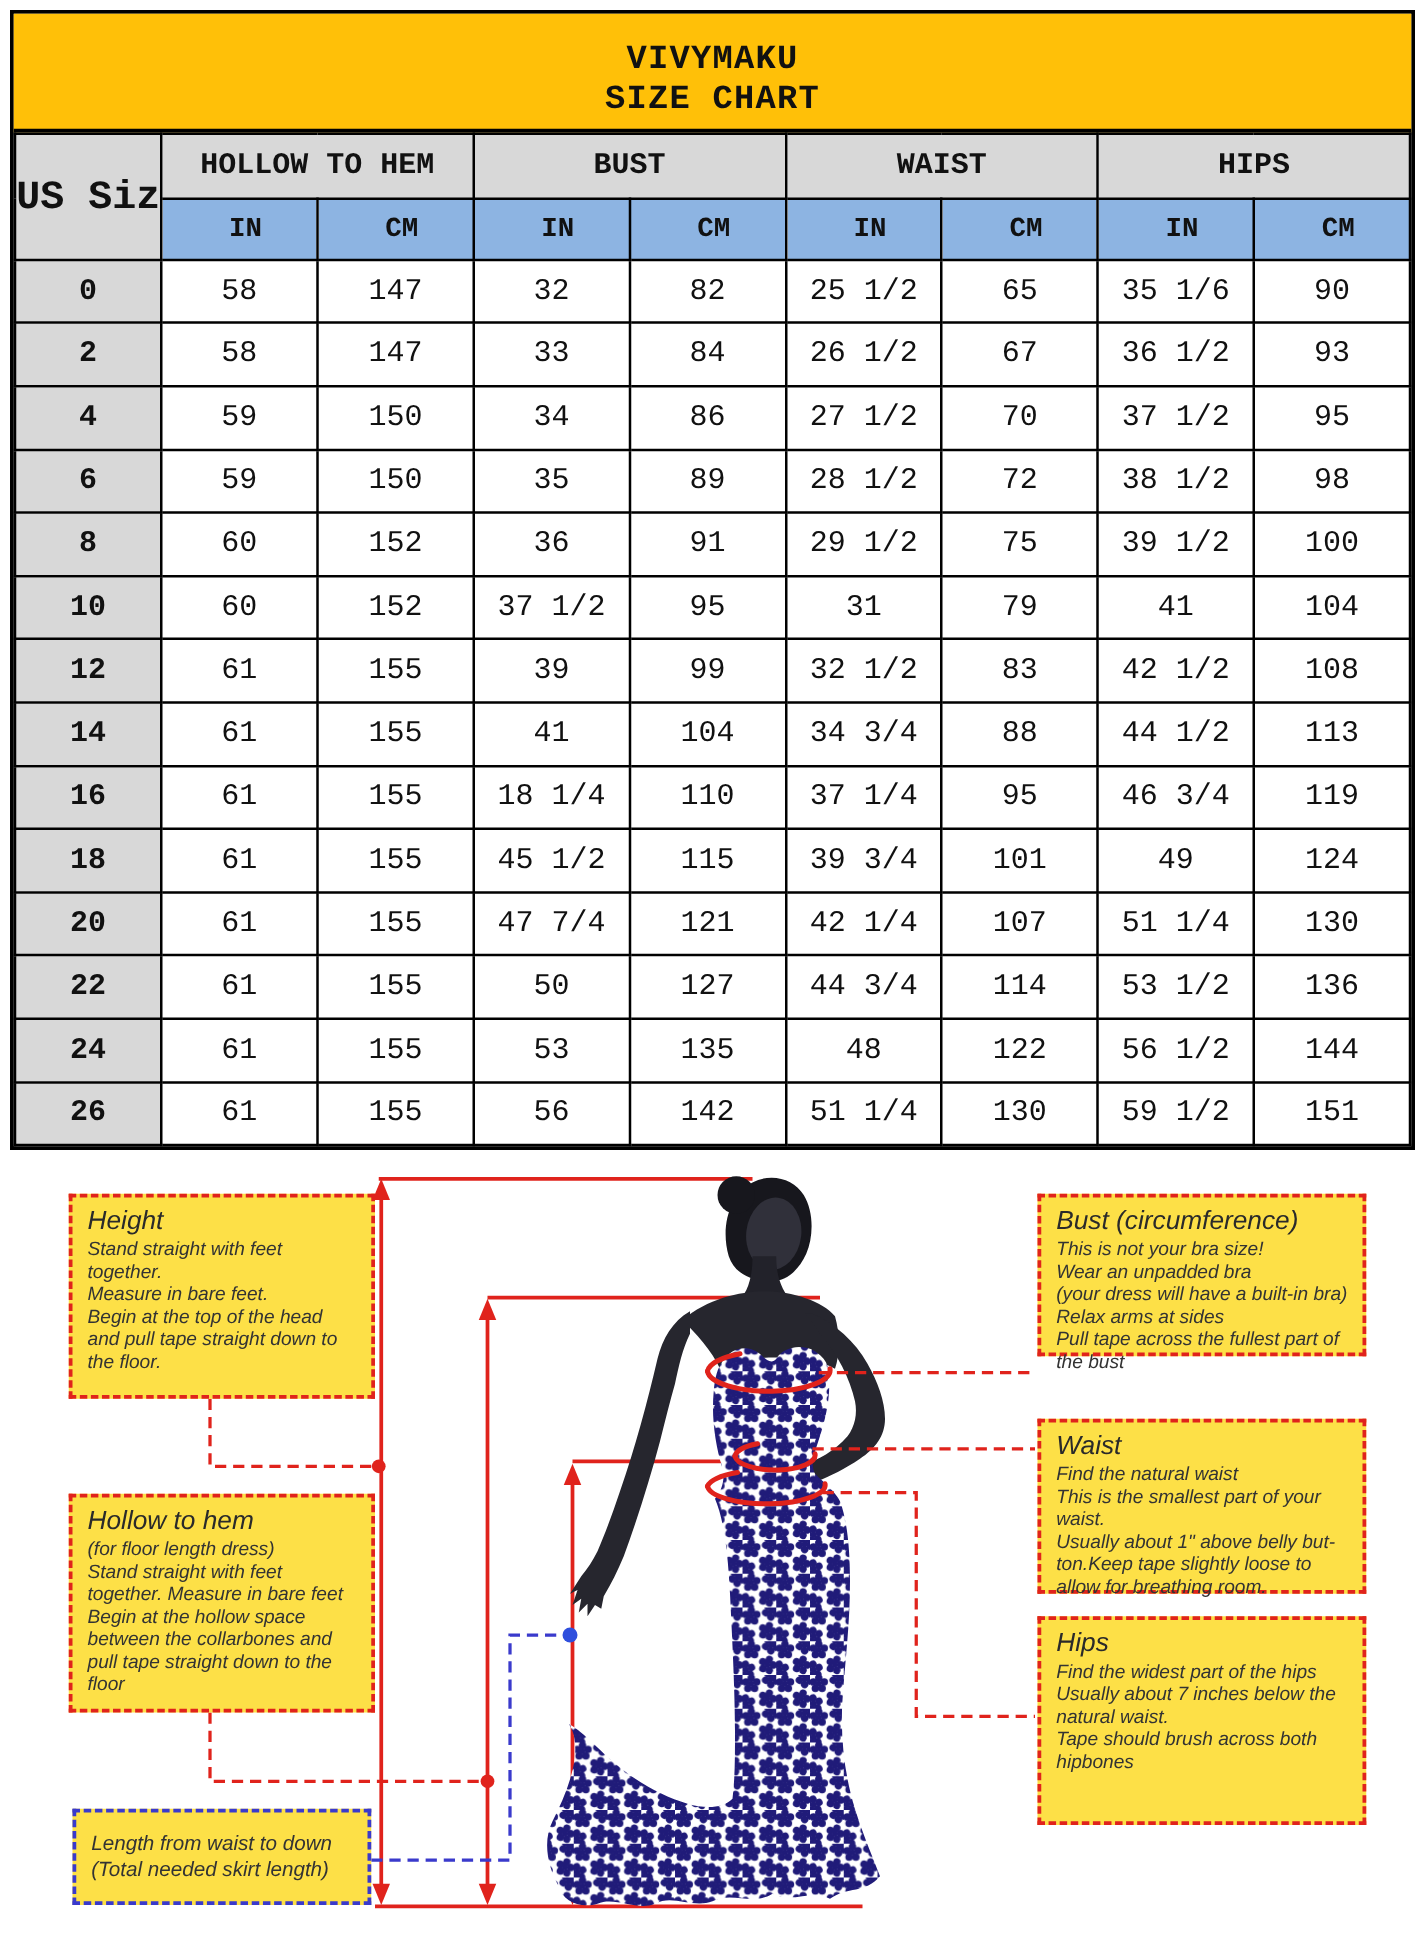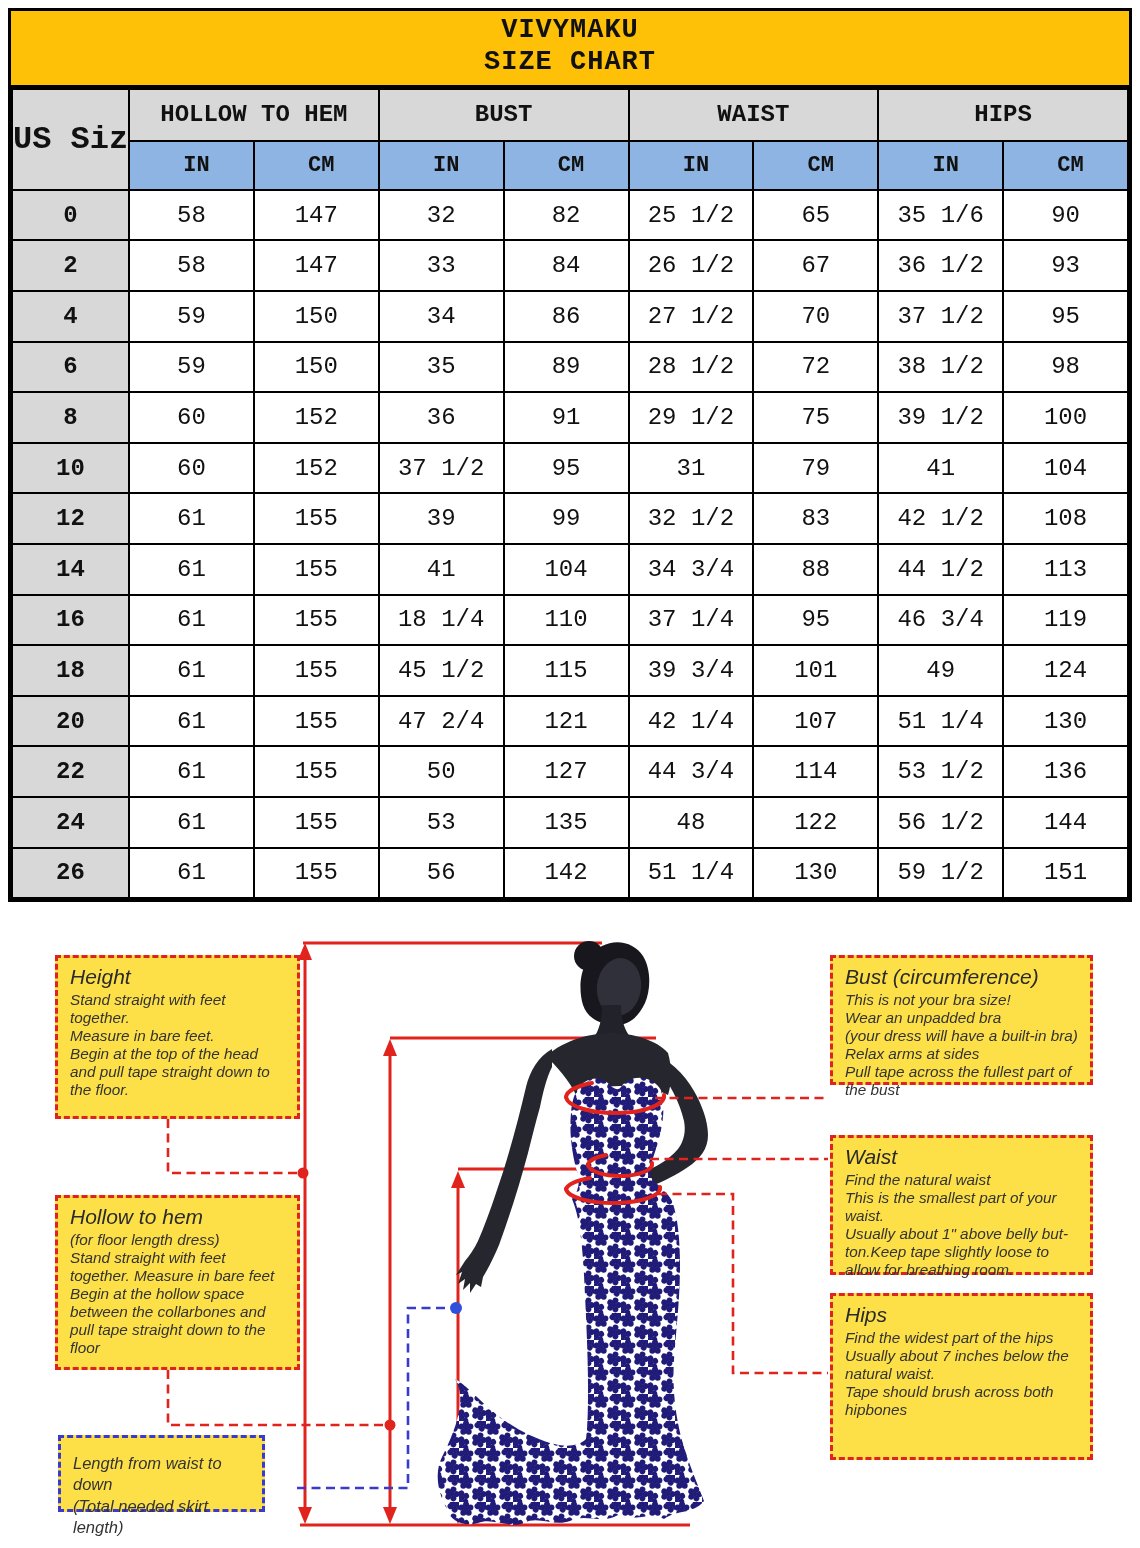--- a/index.html
+++ b/index.html
@@ -3,21 +3,21 @@
 <meta charset="utf-8">
 <style>
   html,body{margin:0;padding:0;background:#fff;}
   .page{position:relative;width:1140px;height:1548px;background:#fff;
         font-family:"Liberation Sans", sans-serif;overflow:hidden;}
 
   
   .table-wrap{position:absolute;left:8px;top:8px;width:1124px;
               border:3px solid #000;box-sizing:border-box;
               font-family:"Liberation Mono","DejaVu Sans Mono",monospace;}
-  .title-band{background:#FFC008;border-bottom:3px solid #000;text-align:center;padding:3px 0 6px;}
+  .title-band{background:#FFC008;border-bottom:3px solid #000;text-align:center;padding:21px 0 6px;}
   .title-line{font-size:27px;font-weight:bold;color:#111;letter-spacing:1px;line-height:1.2;}
   table.size-table{width:100%;border-collapse:collapse;table-layout:fixed;}
   .size-table th,.size-table td{border:2.5px solid #000;text-align:center;
       color:#111;padding:0;overflow:hidden;white-space:nowrap;}
   .size-table col.c-size{width:117px;}
   .size-table .grp{background:#D8D8D8;height:50px;font-size:24px;font-weight:bold;}
   .size-table .corner{background:#D8D8D8;font-size:32px;font-weight:bold;}
   .size-table .unit{background:#8DB4E2;height:47px;font-size:22px;font-weight:bold;padding-left:10px;}
   .size-table tbody th{background:#D8D8D8;font-size:24px;font-weight:bold;height:48.6px;}
   .size-table tbody td{background:#fff;font-size:24px;font-weight:500;}
@@ -181,21 +181,21 @@
             <td>115</td>
             <td>39 3/4</td>
             <td>101</td>
             <td>49</td>
             <td>124</td>
           </tr>
           <tr>
             <th>20</th>
             <td>61</td>
             <td>155</td>
-            <td>47 2/4</td>
+            <td>47 7/4</td>
             <td>121</td>
             <td>42 1/4</td>
             <td>107</td>
             <td>51 1/4</td>
             <td>130</td>
           </tr>
           <tr>
             <th>22</th>
             <td>61</td>
             <td>155</td>
@@ -337,21 +337,21 @@
       <div class="ibox-title">Hollow to hem</div>
       <div class="ibox-body">(for floor length dress)
 Stand straight with feet
 together. Measure in bare feet
 Begin at the hollow space
 between the collarbones and
 pull tape straight down to the
 floor</div>
     </div>
 
-    <div class="ibox blue" style="left:58px;top:500px;width:207px;height:77px">
+    <div class="ibox blue" style="left:58px;top:512px;width:239px;height:77px">
       <div class="ibox-body big">Length from waist to down
 (Total needed skirt length)</div>
     </div>
 
     <div class="ibox red" style="left:830px;top:20px;width:263px;height:130px">
       <div class="ibox-title">Bust (circumference)</div>
       <div class="ibox-body">This is not your bra size!
 Wear an unpadded bra
 (your dress will have a built-in bra)
 Relax arms at sides

